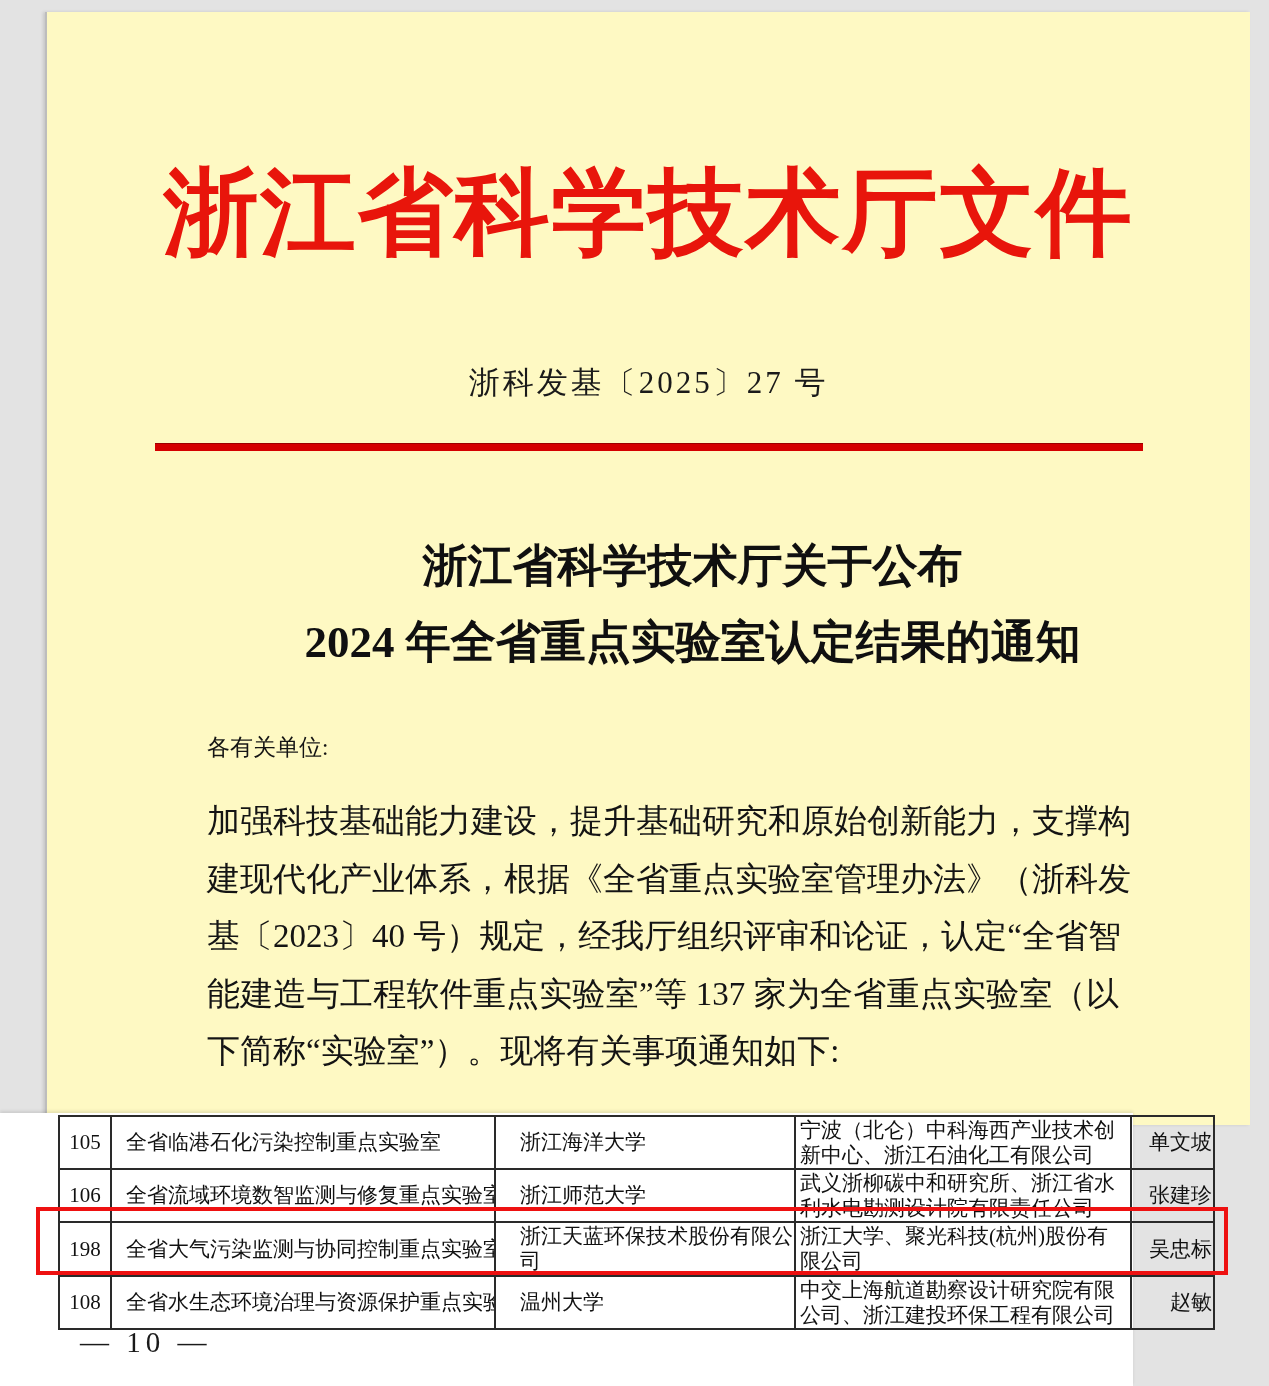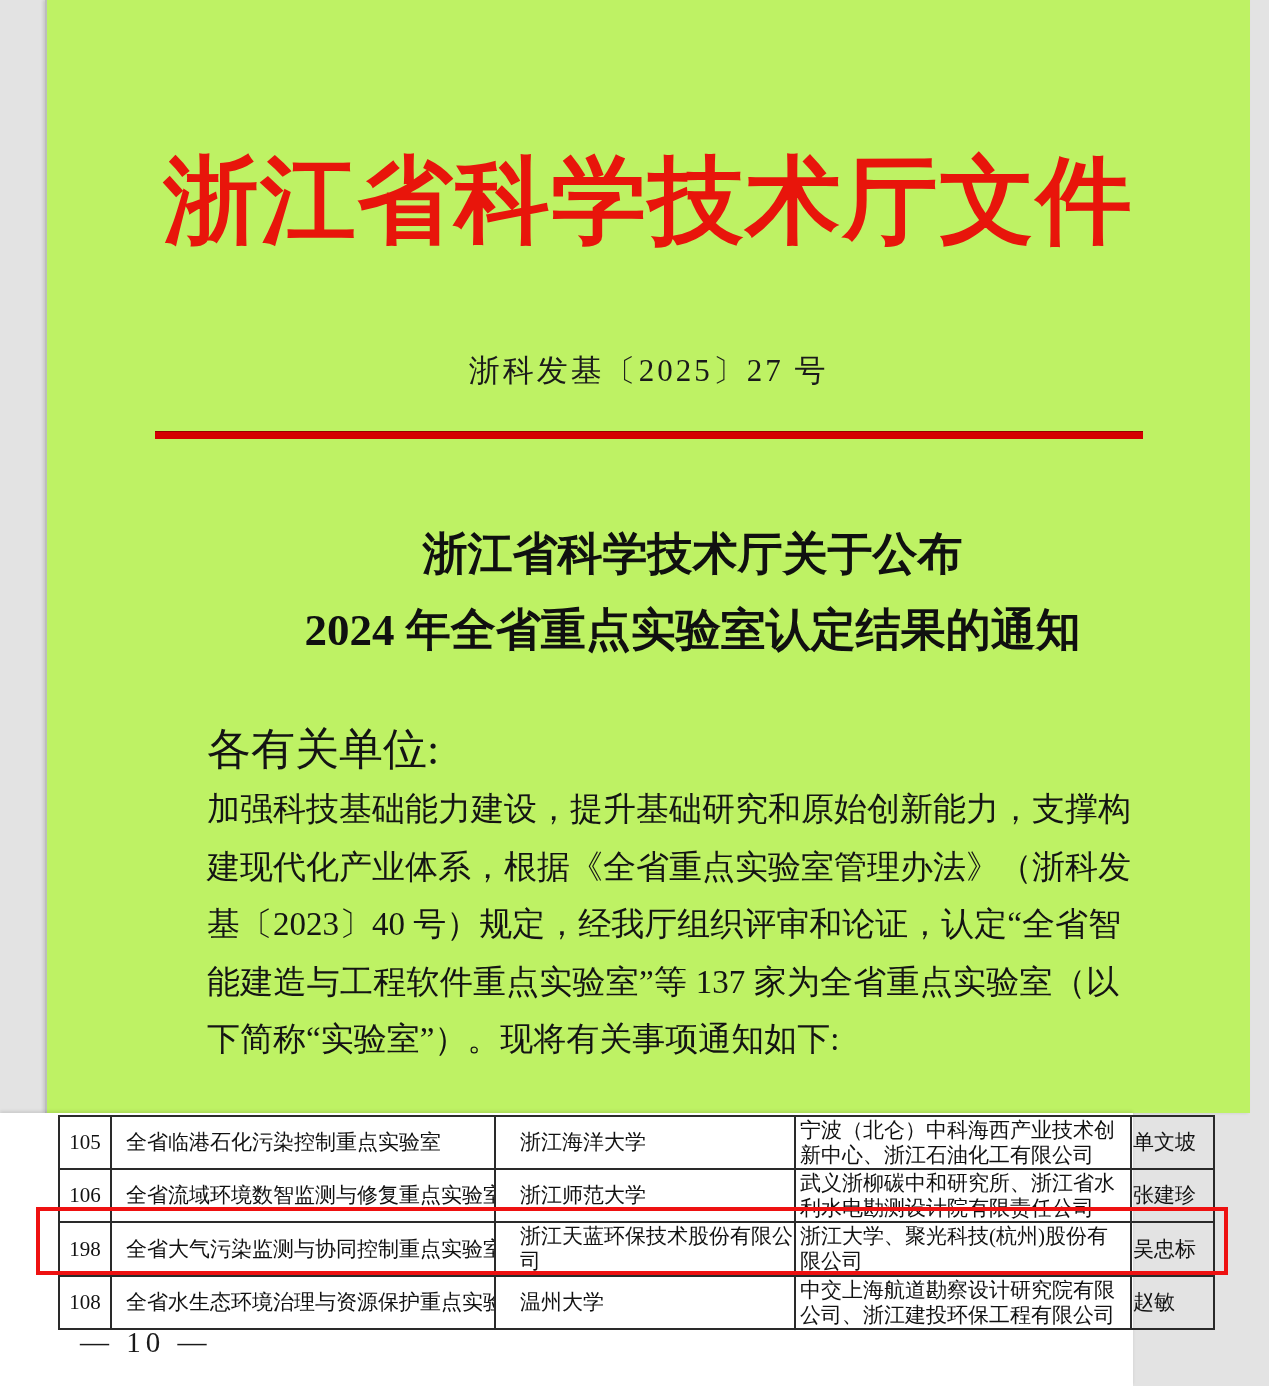--- a/index.html
+++ b/index.html
@@ -6,23 +6,23 @@
   body {
     width:1269px; height:1386px;
     background:#e3e3e3;
     font-family:"Liberation Serif","DejaVu Serif",serif;
     color:#141414;
     position:relative;
     overflow:hidden;
   }
   
   .page-top {
-    position:absolute; left:45px; top:0;
+    position:absolute; left:45px; top:12px;
     width:1203px; height:1113px;
-    background:#bef264;
+    background:#fef9c3;
     border-left:2px solid #bdbdbd;
     box-shadow:-2px 0 3px rgba(0,0,0,0.12);
   }
   .letterhead {
     position:absolute; top:138px; left:0; width:100%;
     text-align:center;
     font-size:95px; font-weight:bold;
     letter-spacing:2px;
     color:#e8150b;
     white-space:nowrap;
@@ -44,21 +44,21 @@
     position:absolute; top:516px; left:0; width:100%;
     text-align:center;
     font-size:45px; font-weight:bold;
     line-height:76px;
     color:#101010;
     white-space:nowrap;
     padding-left:44px;
   }
   .salutation {
     position:absolute; top:720px; left:160px;
-    font-size:44px;
+    font-size:23px;
   }
   .body-text {
     position:absolute; top:781px; left:160px;
     width:912px;
     font-size:33px;
     line-height:57.5px;
   }
   .body-line {
     text-align:justify;
     text-align-last:justify;
@@ -85,21 +85,21 @@
     font-size:21px;
     line-height:25px;
     overflow:hidden;
     vertical-align:middle;
     color:#111;
   }
   td.c-num    { text-align:center; font-size:22px; }
   td.c-lab    { padding-left:14px; white-space:nowrap; }
   td.c-host   { padding-left:24px; }
   td.c-part   { font-size:20px; line-height:24px; padding:0 4px; }
-  td.c-person { text-align:left;margin-left:48px; }
+  td.c-person { text-align:right;margin-left:48px; }
   .highlight-box {
     position:absolute; left:36px; top:94px;
     width:1184px; height:60px;
     border:4px solid #ee1111;
     pointer-events:none;
   }
   .page-num {
     position:absolute; left:80px; top:213px;
     font-size:29px; letter-spacing:5px;
     color:#1a1a1a;

